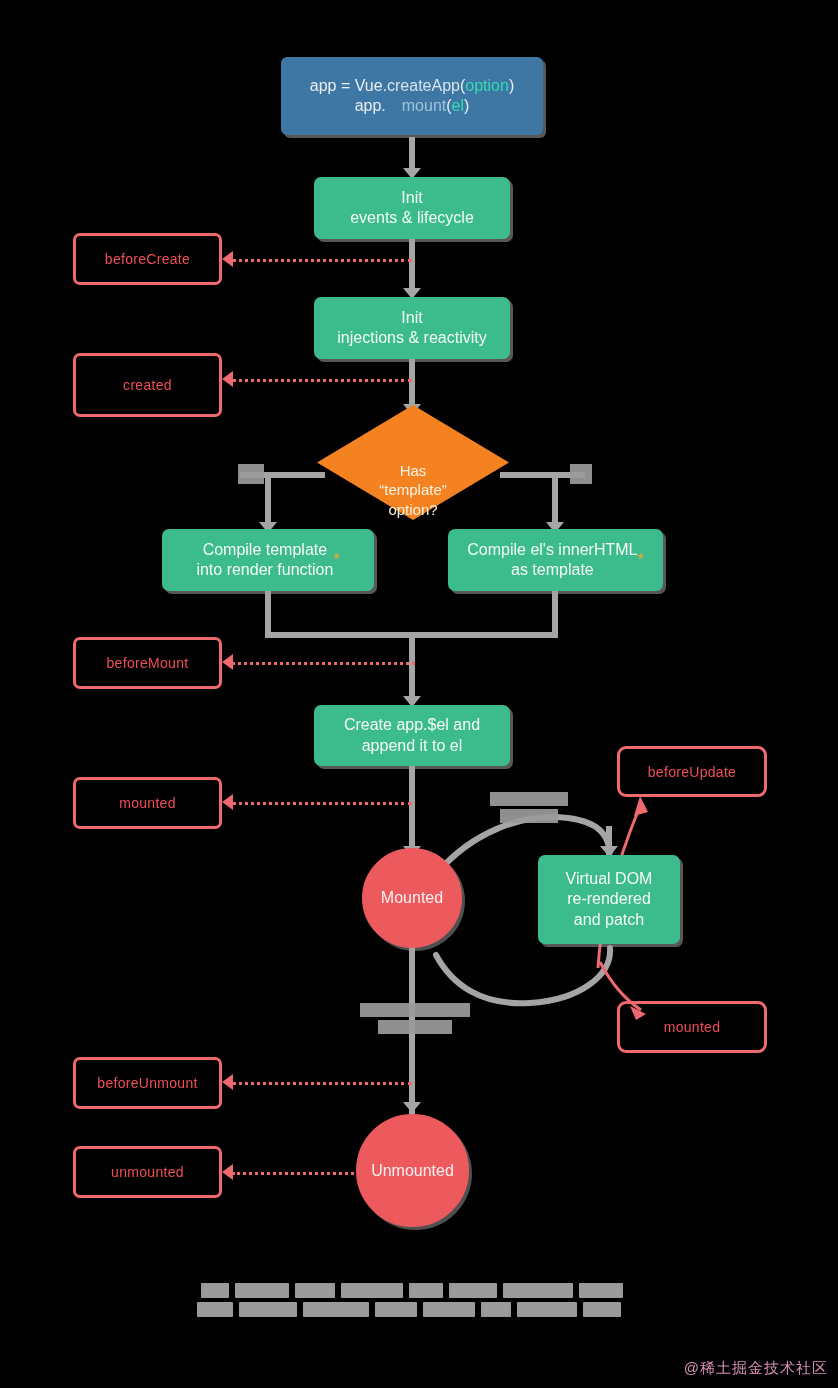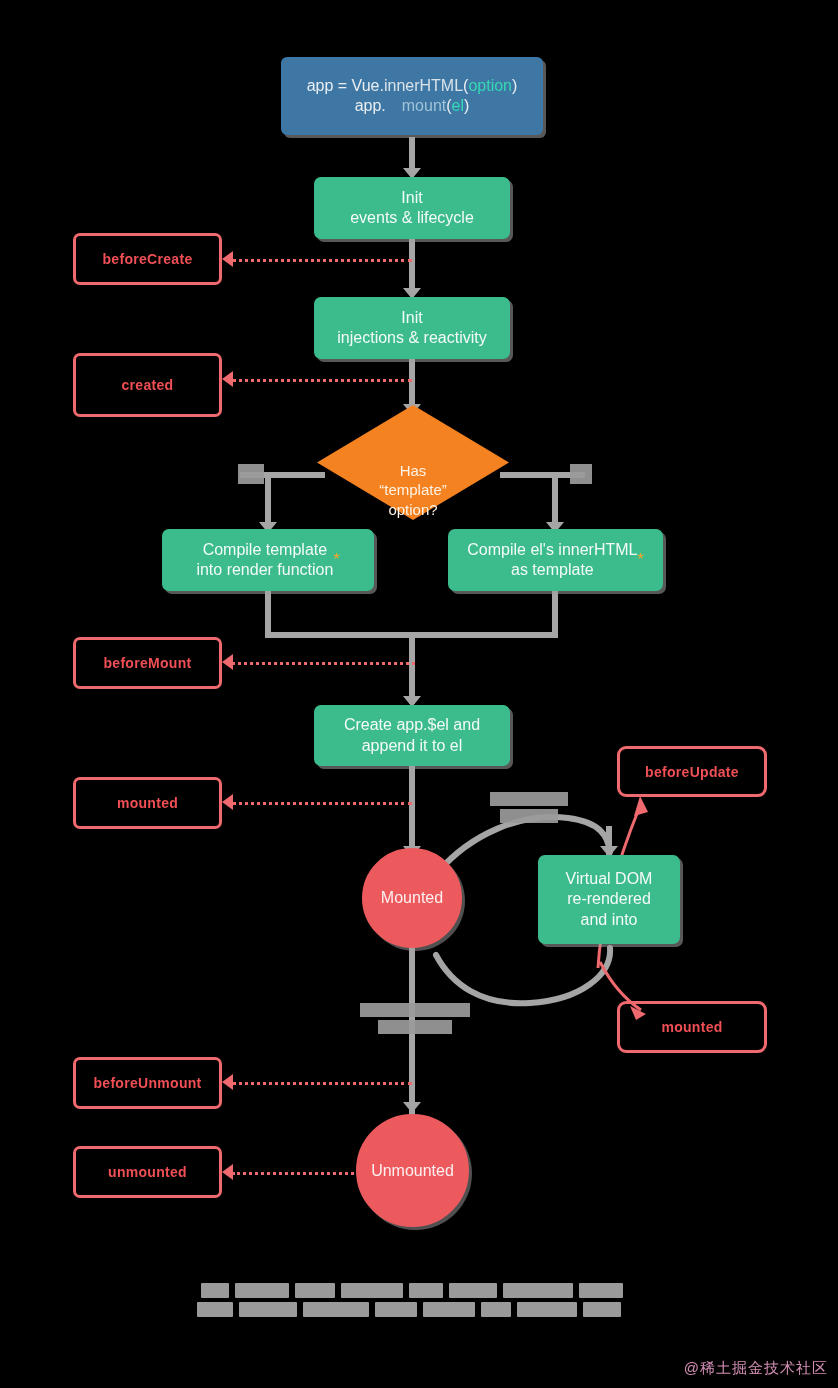--- a/index.html
+++ b/index.html
@@ -91,21 +91,21 @@
   .hook-box {
     position: absolute;
     border: 3px solid #ef6a6e;
     border-radius: 7px;
     background: transparent;
     display: flex;
     align-items: center;
     justify-content: center;
     color: #ef4f55;
     font-size: 14px;
-    font-weight: bold;
+    font-weight: normal;
     letter-spacing: .3px;
   }
   .hook-box.cloud { border-radius: 9px; }
 
   
   .edge {
     position: absolute;
     background: #a5a5a5;
   }
   .edge.v { width: 6px; }
@@ -231,21 +231,21 @@
   <div class="hook-edge" style="left:232px; top:802px; width:180px;"></div>
   <div class="hook-arrow-left" style="left:222px; top:794px;"></div>
 
   <div class="hook-edge" style="left:232px; top:1082px; width:180px;"></div>
   <div class="hook-arrow-left" style="left:222px; top:1074px;"></div>
 
   <div class="hook-edge" style="left:232px; top:1172px; width:128px;"></div>
   <div class="hook-arrow-left" style="left:222px; top:1164px;"></div>
 
   <div class="node blue-box" style="left:281px; top:57px; width:262px; height:78px; flex-direction:column;">
-    <span class="code-line"><span class="tok-plain">app = Vue.</span><span class="tok-fn">innerHTML</span><span class="tok-plain">(</span><span class="tok-arg">option</span><span class="tok-plain">)</span></span>
+    <span class="code-line"><span class="tok-plain">app = Vue.</span><span class="tok-fn">createApp</span><span class="tok-plain">(</span><span class="tok-arg">option</span><span class="tok-plain">)</span></span>
     <span class="code-line"><span class="tok-plain">app.</span><span class="tok-mount">mount</span><span class="tok-plain">(</span><span class="tok-arg">el</span><span class="tok-plain">)</span></span>
   </div>
 
   <div class="node green-box" style="left:314px; top:177px; width:196px; height:62px;">Init
 events &amp; lifecycle</div>
 
   <div class="node green-box" style="left:314px; top:297px; width:196px; height:62px;">Init
 injections &amp; reactivity</div>
 
   <div class="node green-box" style="left:162px; top:529px; width:212px; height:62px;">
@@ -256,21 +256,21 @@
   <div class="node green-box" style="left:448px; top:529px; width:215px; height:62px;align-items:center;">
     <span>Compile el's innerHTML
 as template </span><span class="ast">*</span>
   </div>
 
   <div class="node green-box" style="left:314px; top:705px; width:196px; height:61px;">Create app.$el and
 append it to el</div>
 
   <div class="node green-box" style="left:538px; top:855px; width:142px; height:89px;">Virtual DOM
 re-rendered
-and into</div>
+and patch</div>
 
   <div class="diamond-wrap" style="left:317px; top:405px; width:192px; height:115px;align-items:flex-end;">
     <div class="diamond-shape"></div>
     <div class="diamond-label">Has
 “template”
 option?</div>
   </div>
 
   <div class="redact" style="left:238px; top:464px; width:26px; height:20px;"></div>
   <div class="redact" style="left:570px; top:464px; width:22px; height:20px;"></div>

